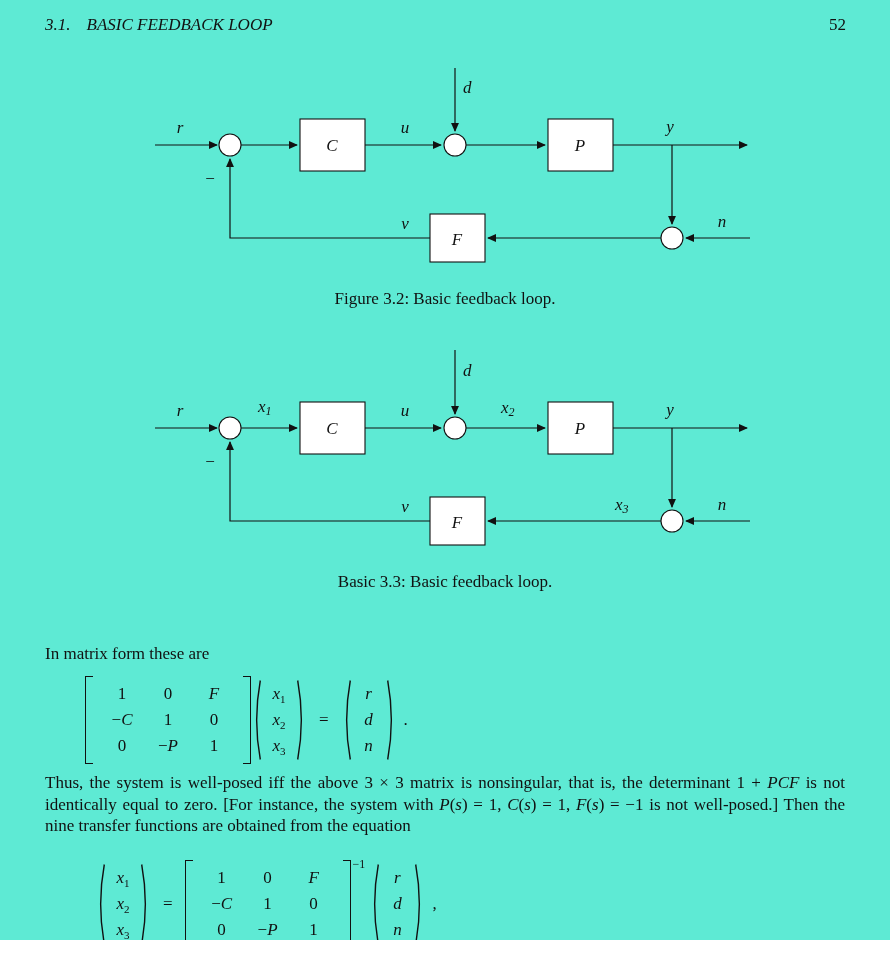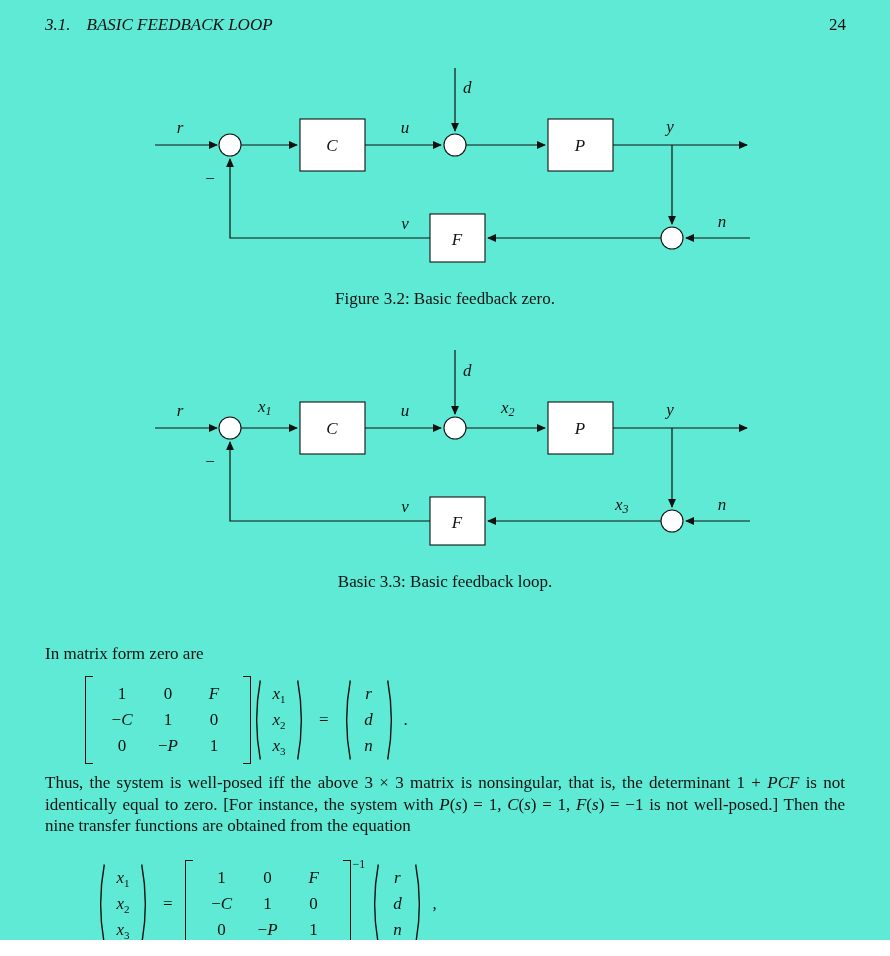--- a/index.html
+++ b/index.html
@@ -42,21 +42,21 @@
 </style>
 </head>
 <body>
 
 <div class="page">
 
   <div class="header">
     <div class="running-head">
       <span>3.1.</span><span class="rh-title">BASIC FEEDBACK LOOP</span>
     </div>
-    <span>24</span>
+    <span>52</span>
   </div>
 
   <svg class="diagrams" width="890" height="600" viewBox="0 0 890 600">
     <defs>
       <marker id="ah" viewBox="0 0 10 10" refX="8.5" refY="5" markerWidth="8" markerHeight="8" orient="auto-start-reverse">
         <path d="M0 0.8 L9.5 5 L0 9.2 z" fill="#111"></path>
       </marker>
     </defs>
 
     <g>
@@ -114,24 +114,24 @@
       <text x="722" y="510" class="lbl mid">n</text>
       <line x1="661" y1="521" x2="488" y2="521" class="w" marker-end="url(#ah)"></line>
       <text x="615" y="510" class="lbl"><tspan>x</tspan><tspan class="sub" dy="3">3</tspan></text>
       <rect x="430" y="497" width="55" height="48" class="blk"></rect>
       <text x="457" y="528" class="lbl mid">F</text>
       <polyline points="430,521 230,521 230,442" class="w" marker-end="url(#ah)"></polyline>
       <text x="405" y="512" class="lbl mid">v</text>
     </g>
   </svg>
 
-  <div class="caption" style="top:289px">Figure 3.2: Basic feedback zero.</div>
+  <div class="caption" style="top:289px">Figure 3.2: Basic feedback loop.</div>
   <div class="caption" style="top:572px">Basic 3.3: Basic feedback loop.</div>
 
-  <div class="bodytext" style="top:643px">In matrix form zero are</div>
+  <div class="bodytext" style="top:643px">In matrix form these are</div>
 
   <div class="equation" style="left:85px; top:676px;">
     <span class="brk l"></span>
     <span class="mat">
       <span class="cell"><span>1</span></span>
       <span class="cell"><span>0</span></span>
       <span class="cell"><span class="it">F</span></span>
       <span class="cell"><span>−</span><span class="it">C</span></span>
       <span class="cell"><span>1</span></span>
       <span class="cell"><span>0</span></span>

